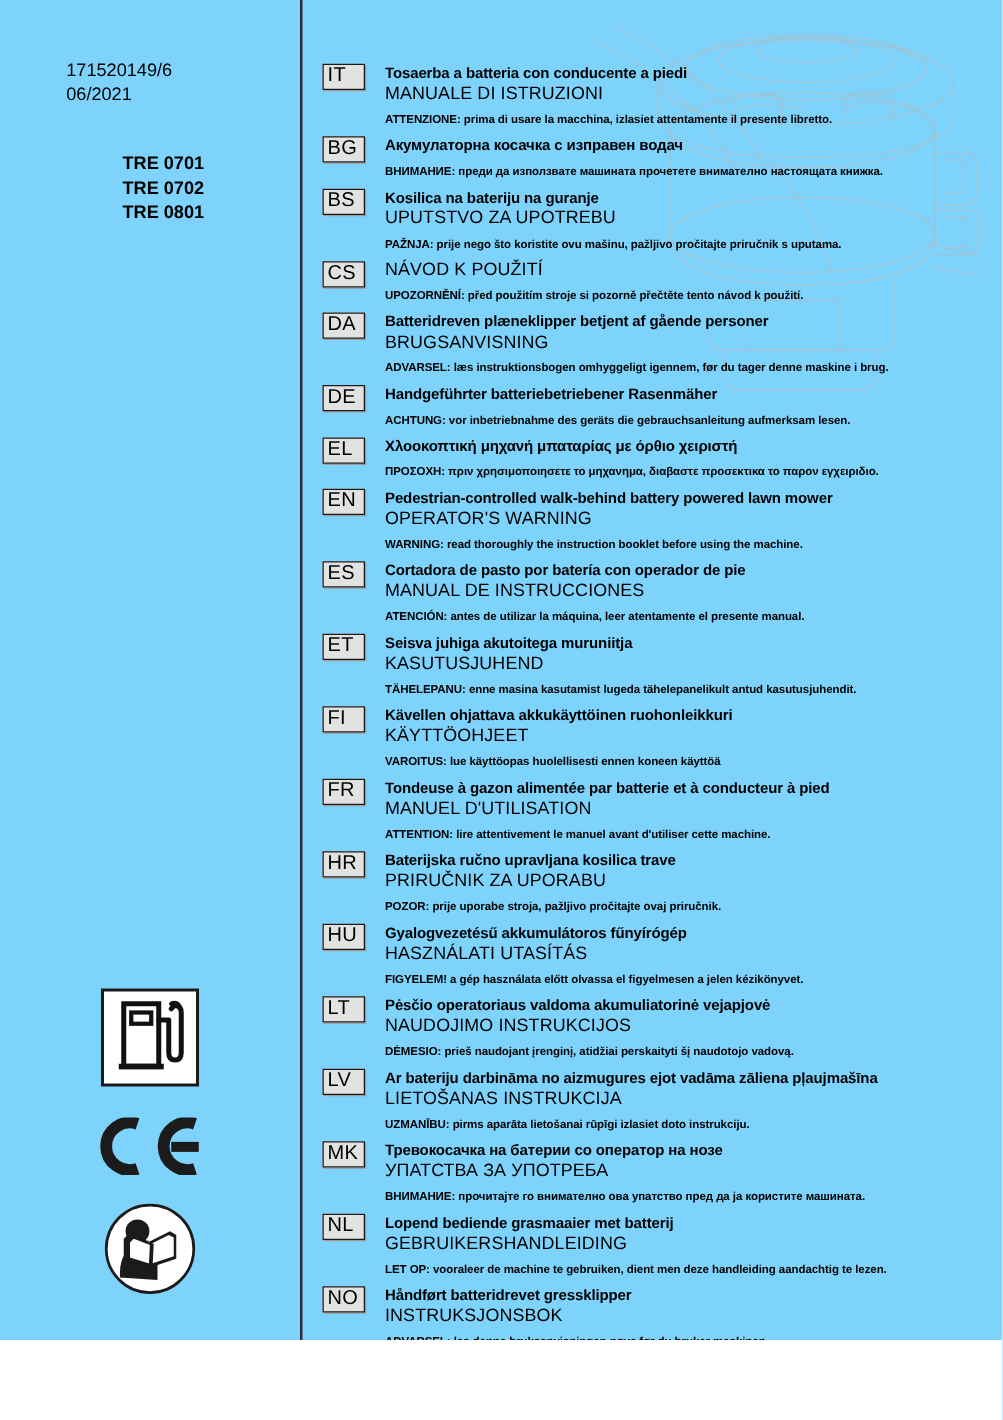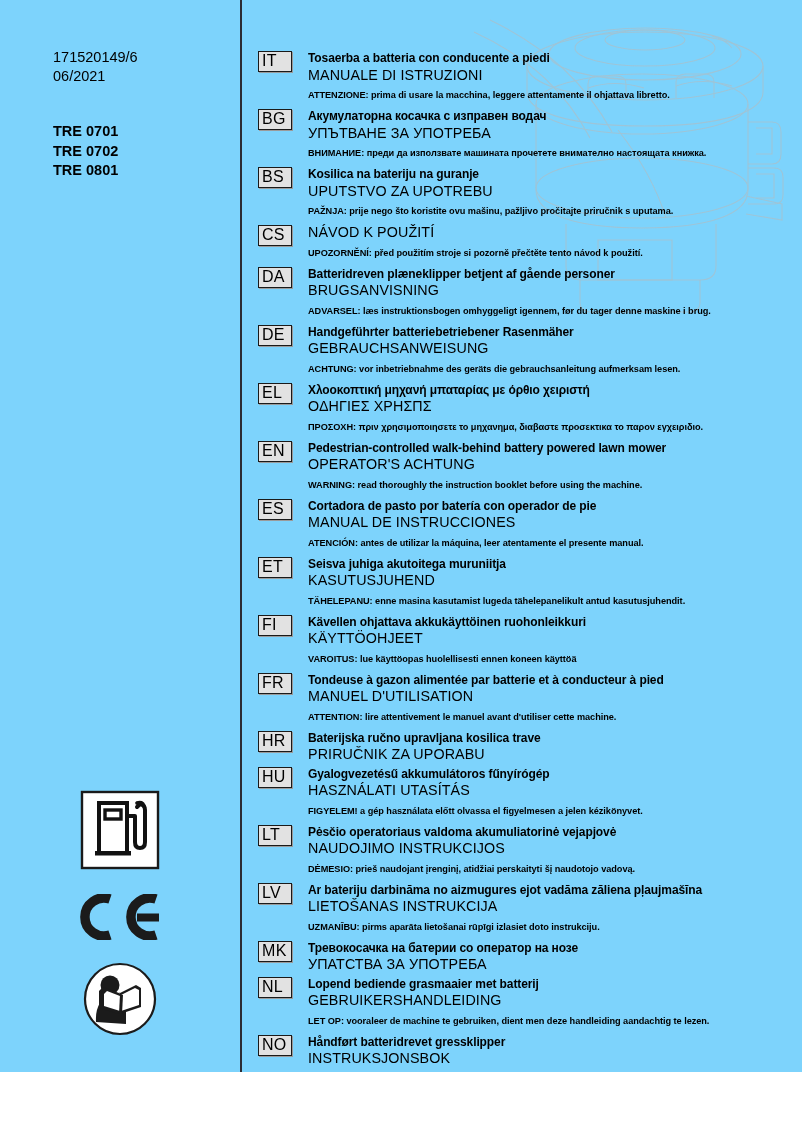--- a/index.html
+++ b/index.html
@@ -66,21 +66,21 @@
     white-space: pre-line;
   }
   #model-list {
     position: absolute;
     left: 53px;
     top: 122px;
     font-size: 14.5px;
     line-height: 19.5px;
     font-weight: bold;
   }
-  #model-list div { white-space: nowrap; }
+  #model-list div { white-space: nowrap; margin-left: 45px; }
 
   
   #pictograms {
     position: absolute;
     left: 0px;
     top: 790px;
     width: 240px;
   }
   .picto { display: block; margin: 0 auto; }
   #fuel-box { width: 80px; height: 80px; }
@@ -217,27 +217,26 @@
 
     </div>
   </div>
 
   <div id="lang-list">
 
     <div class="lang-row">
       <div class="lang-badge">IT</div>
       <div class="lang-title">Tosaerba a batteria con conducente a piedi</div>
       <div class="lang-subtitle">MANUALE DI ISTRUZIONI</div>
-      <div class="lang-warning">ATTENZIONE: prima di usare la macchina, leggere attentamente il ohjattava libretto.</div>
+      <div class="lang-warning">ATTENZIONE: prima di usare la macchina, izlasiet attentamente il presente libretto.</div>
     </div>
 
     <div class="lang-row">
       <div class="lang-badge">BG</div>
       <div class="lang-title">Акумулаторна косачка с изправен водач</div>
-      <div class="lang-subtitle">УПЪТВАНЕ ЗА УПОТРЕБА</div>
       <div class="lang-warning">ВНИМАНИЕ: преди да използвате машината прочетете внимателно настоящата книжка.</div>
     </div>
 
     <div class="lang-row">
       <div class="lang-badge">BS</div>
       <div class="lang-title">Kosilica na bateriju na guranje</div>
       <div class="lang-subtitle">UPUTSTVO ZA UPOTREBU</div>
       <div class="lang-warning">PAŽNJA: prije nego što koristite ovu mašinu, pažljivo pročitajte priručnik s uputama.</div>
     </div>
 
@@ -250,35 +249,33 @@
     <div class="lang-row">
       <div class="lang-badge">DA</div>
       <div class="lang-title">Batteridreven plæneklipper betjent af gående personer</div>
       <div class="lang-subtitle">BRUGSANVISNING</div>
       <div class="lang-warning">ADVARSEL: læs instruktionsbogen omhyggeligt igennem, før du tager denne maskine i brug.</div>
     </div>
 
     <div class="lang-row">
       <div class="lang-badge">DE</div>
       <div class="lang-title">Handgeführter batteriebetriebener Rasenmäher</div>
-      <div class="lang-subtitle">GEBRAUCHSANWEISUNG</div>
       <div class="lang-warning">ACHTUNG: vor inbetriebnahme des geräts die gebrauchsanleitung aufmerksam lesen.</div>
     </div>
 
     <div class="lang-row">
       <div class="lang-badge">EL</div>
       <div class="lang-title">Χλοοκοπτική μηχανή μπαταρίας με όρθιο χειριστή</div>
-      <div class="lang-subtitle">ΟΔΗΓΙΕΣ ΧΡΗΣΠΣ</div>
       <div class="lang-warning">ΠΡΟΣΟΧΗ: πριν χρησιμοποιησετε το μηχανημα, διαβαστε προσεκτικα το παρον εγχειριδιο.</div>
     </div>
 
     <div class="lang-row">
       <div class="lang-badge">EN</div>
       <div class="lang-title">Pedestrian-controlled walk-behind battery powered lawn mower</div>
-      <div class="lang-subtitle">OPERATOR'S ACHTUNG</div>
+      <div class="lang-subtitle">OPERATOR'S WARNING</div>
       <div class="lang-warning">WARNING: read thoroughly the instruction booklet before using the machine.</div>
     </div>
 
     <div class="lang-row">
       <div class="lang-badge">ES</div>
       <div class="lang-title">Cortadora de pasto por batería con operador de pie</div>
       <div class="lang-subtitle">MANUAL DE INSTRUCCIONES</div>
       <div class="lang-warning">ATENCIÓN: antes de utilizar la máquina, leer atentamente el presente manual.</div>
     </div>
 
@@ -300,20 +297,21 @@
       <div class="lang-badge">FR</div>
       <div class="lang-title">Tondeuse à gazon alimentée par batterie et à conducteur à pied</div>
       <div class="lang-subtitle">MANUEL D'UTILISATION</div>
       <div class="lang-warning">ATTENTION: lire attentivement le manuel avant d'utiliser cette machine.</div>
     </div>
 
     <div class="lang-row">
       <div class="lang-badge">HR</div>
       <div class="lang-title">Baterijska ručno upravljana kosilica trave</div>
       <div class="lang-subtitle">PRIRUČNIK ZA UPORABU</div>
+      <div class="lang-warning">POZOR: prije uporabe stroja, pažljivo pročitajte ovaj priručnik.</div>
     </div>
 
     <div class="lang-row">
       <div class="lang-badge">HU</div>
       <div class="lang-title">Gyalogvezetésű akkumulátoros fűnyírógép</div>
       <div class="lang-subtitle">HASZNÁLATI UTASÍTÁS</div>
       <div class="lang-warning">FIGYELEM! a gép használata előtt olvassa el figyelmesen a jelen kézikönyvet.</div>
     </div>
 
     <div class="lang-row">
@@ -327,20 +325,21 @@
       <div class="lang-badge">LV</div>
       <div class="lang-title">Ar bateriju darbināma no aizmugures ejot vadāma zāliena pļaujmašīna</div>
       <div class="lang-subtitle">LIETOŠANAS INSTRUKCIJA</div>
       <div class="lang-warning">UZMANĪBU: pirms aparāta lietošanai rūpīgi izlasiet doto instrukciju.</div>
     </div>
 
     <div class="lang-row">
       <div class="lang-badge">MK</div>
       <div class="lang-title">Тревокосачка на батерии со оператор на нозе</div>
       <div class="lang-subtitle">УПАТСТВА ЗА УПОТРЕБА</div>
+      <div class="lang-warning">ВНИМАНИЕ: прочитајте го внимателно ова упатство пред да ја користите машината.</div>
     </div>
 
     <div class="lang-row">
       <div class="lang-badge">NL</div>
       <div class="lang-title">Lopend bediende grasmaaier met batterij</div>
       <div class="lang-subtitle">GEBRUIKERSHANDLEIDING</div>
       <div class="lang-warning">LET OP: vooraleer de machine te gebruiken, dient men deze handleiding aandachtig te lezen.</div>
     </div>
 
     <div class="lang-row">

